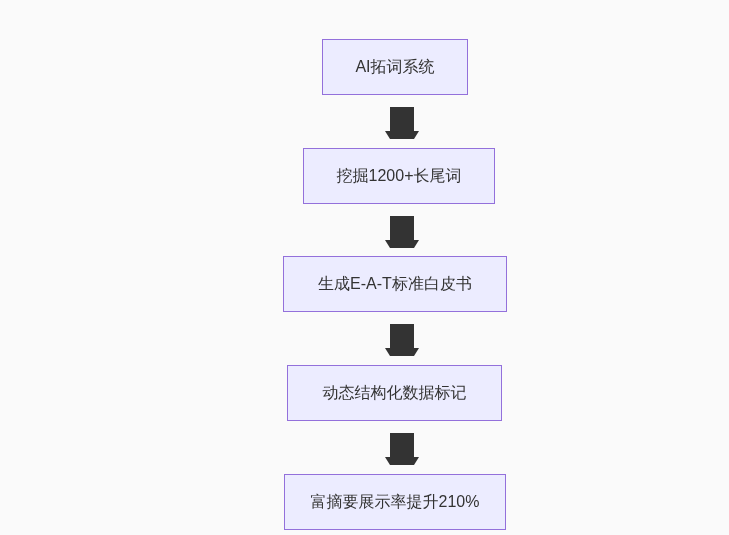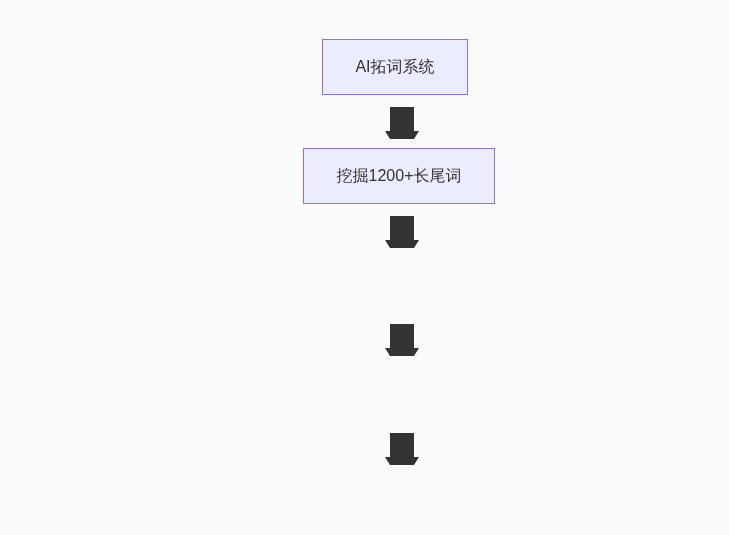--- a/index.html
+++ b/index.html
@@ -78,26 +78,35 @@
 
   <div class="node n2">
     <span>挖掘1200+长尾词</span>
   </div>
 
   <div class="arrow a2">
     <div class="line"></div>
     <div class="head"></div>
   </div>
 
+  <div class="node n3">
+    <span>生成E-A-T标准白皮书</span>
+  </div>
 
   <div class="arrow a3">
     <div class="line"></div>
     <div class="head"></div>
   </div>
 
+  <div class="node n4">
+    <span>动态结构化数据标记</span>
+  </div>
 
   <div class="arrow a4">
     <div class="line"></div>
     <div class="head"></div>
   </div>
 
+  <div class="node n5">
+    <span>富摘要展示率提升210%</span>
+  </div>
 
 </div>
 
 </body></html>

